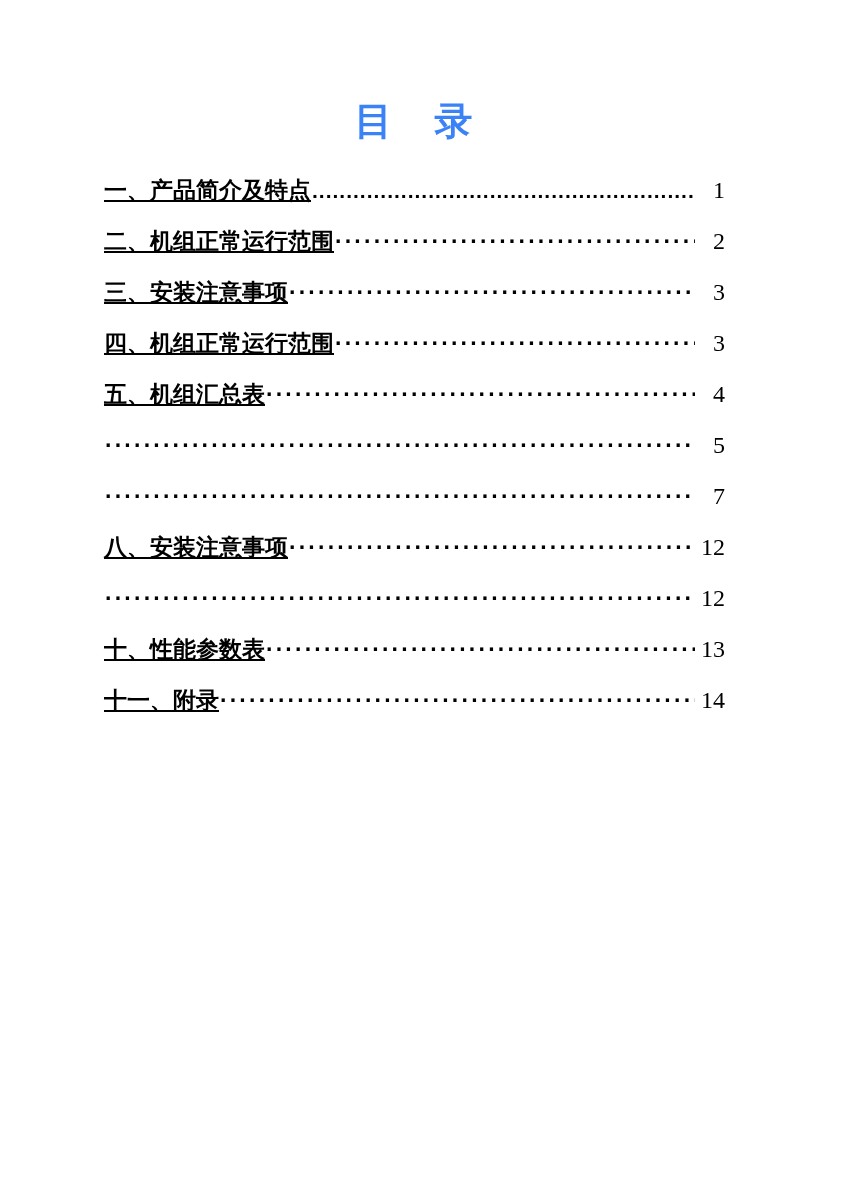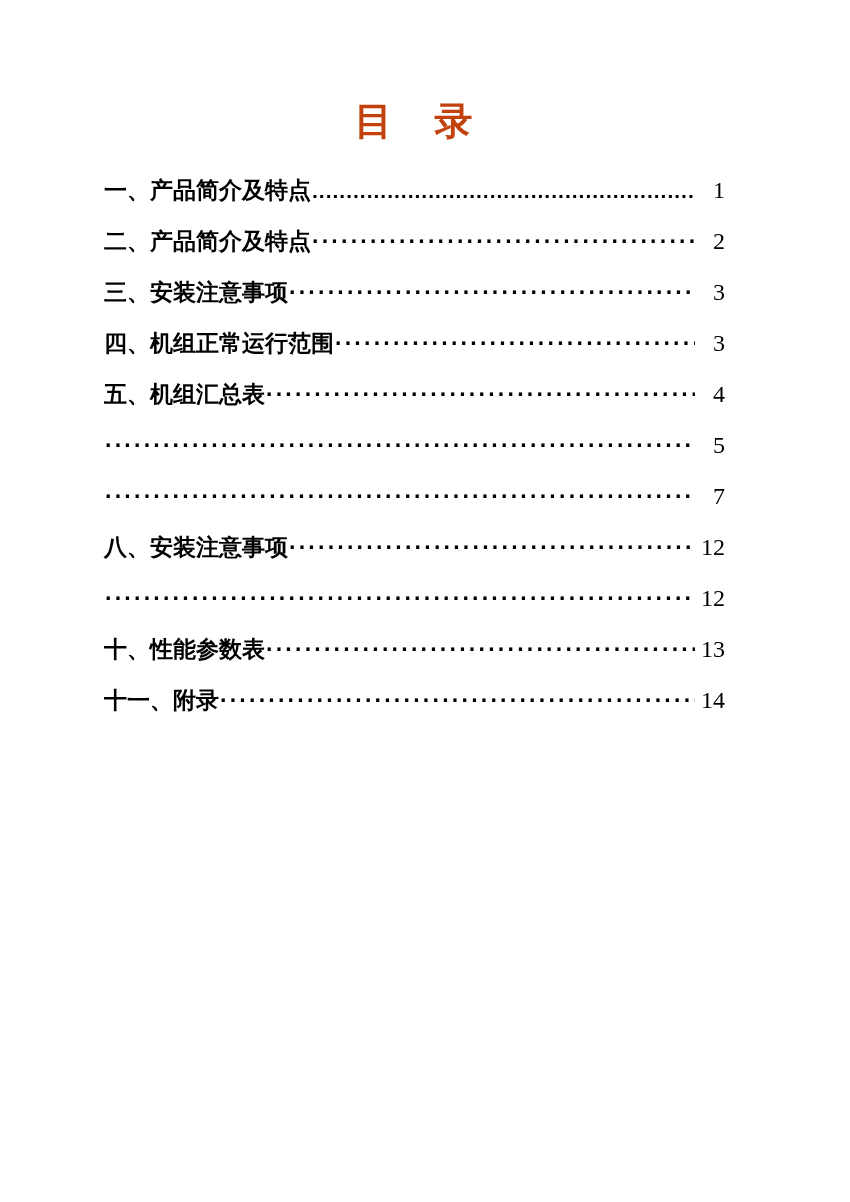--- a/index.html
+++ b/index.html
@@ -22,38 +22,39 @@
   }
   .doc-title {
     margin: 0 0 33px 0;
     text-align: center;
     font-family: "Liberation Serif", serif;
     font-weight: bold;
     font-size: 38px;
     line-height: 42px;
     letter-spacing: 2px;
     white-space: pre;
-    color: #c2410c;
+    color: #3b82f6;
   }
   .toc-list {
     width: 100%;
   }
   .toc-row {
     display: flex;
     align-items: baseline;
     height: 30px;
     margin-bottom: 21px;
     font-weight: bold;
     font-size: 23px;
     line-height: 30px;
     color: #000000;
   }
   .toc-label {
     white-space: pre;
     flex: 0 0 auto;
+    text-decoration: underline;
   }
   .toc-leader {
     flex: 1 1 auto;
     overflow: hidden;
     white-space: nowrap;
     font-weight: bold;
     padding: 0 2px 0 1px;
     font-size: 23px;
   }
   .toc-leader.middot {
@@ -78,21 +79,21 @@
 <div class="page">
   <h1 class="doc-title">目　录</h1>
   <div class="toc-list" id="toc-list">
   <div class="toc-row">
     <span class="toc-label">一、产品简介及特点</span>
     <span class="toc-leader period">......................................................................................................................................................</span>
     <span class="toc-page-num">1</span>
   </div>
 
   <div class="toc-row">
-    <span class="toc-label">二、产品简介及特点</span>
+    <span class="toc-label">二、机组正常运行范围</span>
     <span class="toc-leader middot">······················································································································································</span>
     <span class="toc-page-num">2</span>
   </div>
 
   <div class="toc-row">
     <span class="toc-label">三、安装注意事项</span>
     <span class="toc-leader middot">······················································································································································</span>
     <span class="toc-page-num">3</span>
   </div>
 

